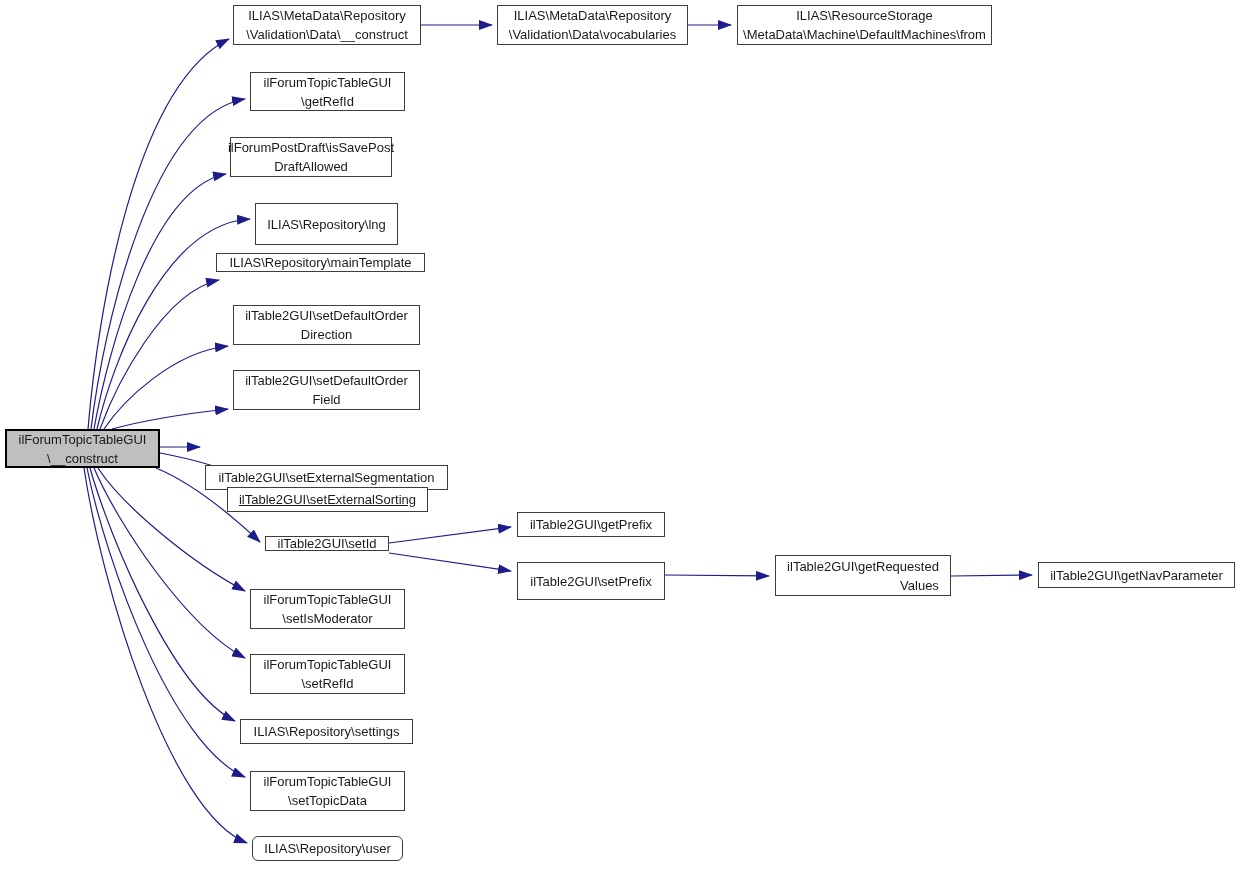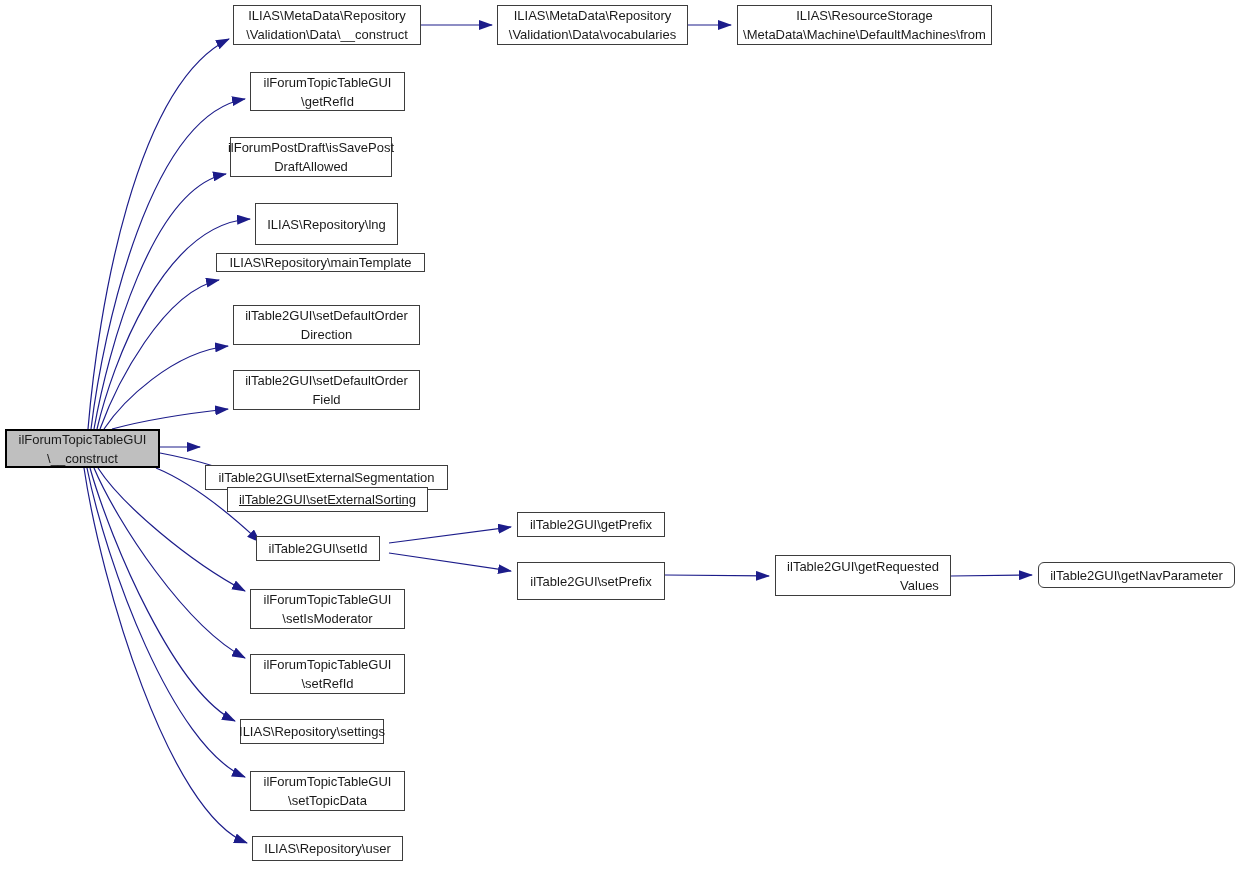--- a/index.html
+++ b/index.html
@@ -70,28 +70,28 @@
       <div class="node" style="left: 230px; top: 137px; width: 162px; height: 40px;">ilForumPostDraft\isSavePost
 DraftAllowed</div>
       <div class="node" style="left: 255px; top: 203px; width: 143px; height: 42px;">ILIAS\Repository\lng</div>
       <div class="node" style="left: 216px; top: 253px; width: 209px; height: 19px;">ILIAS\Repository\mainTemplate</div>
       <div class="node" style="left: 233px; top: 305px; width: 187px; height: 40px;">ilTable2GUI\setDefaultOrder
 Direction</div>
       <div class="node" style="left: 233px; top: 370px; width: 187px; height: 40px;">ilTable2GUI\setDefaultOrder
 Field</div>
       <div class="node" style="left: 205px; top: 435px; width: 243px; height: 25px; margin-top: 30px;">ilTable2GUI\setExternalSegmentation</div>
       <div class="node" style="left: 227px; top: 487px; width: 201px; height: 25px; text-decoration: underline;">ilTable2GUI\setExternalSorting</div>
-      <div class="node" style="left: 256px; top: 536px; width: 124px; height: 25px;">ilTable2GUI\setId</div>
+      <div class="node" style="left: 265px; top: 536px; width: 124px; height: 15px;">ilTable2GUI\setId</div>
       <div class="node" style="left: 250px; top: 589px; width: 155px; height: 40px;">ilForumTopicTableGUI
 \setIsModerator</div>
       <div class="node" style="left: 250px; top: 654px; width: 155px; height: 40px;">ilForumTopicTableGUI
 \setRefId</div>
-      <div class="node" style="left: 240px; top: 719px; width: 144px; height: 25px;">ILIAS\Repository\settings</div>
+      <div class="node" style="left: 240px; top: 719px; width: 173px; height: 25px;">ILIAS\Repository\settings</div>
       <div class="node" style="left: 250px; top: 771px; width: 155px; height: 40px;">ilForumTopicTableGUI
 \setTopicData</div>
-      <div class="node" style="left: 252px; top: 836px; width: 151px; height: 25px;">ILIAS\Repository\user</div>
+      <div class="node" style="left: 252px; top: 836px; width: 151px; height: 25px; border-radius: 6px;">ILIAS\Repository\user</div>
       <div class="node" style="left: 517px; top: 512px; width: 148px; height: 25px;">ilTable2GUI\getPrefix</div>
       <div class="node" style="left: 517px; top: 562px; width: 148px; height: 38px;">ilTable2GUI\setPrefix</div>
       <div class="node" style="left: 775px; top: 555px; width: 176px; height: 41px; text-align: right;">ilTable2GUI\getRequested
 Values</div>
-      <div class="node" style="left: 1038px; top: 562px; width: 197px; height: 26px; border-radius: 6px;">ilTable2GUI\getNavParameter</div>
+      <div class="node" style="left: 1038px; top: 562px; width: 197px; height: 26px;">ilTable2GUI\getNavParameter</div>
     </div>
 </div>
 
 </body></html>

